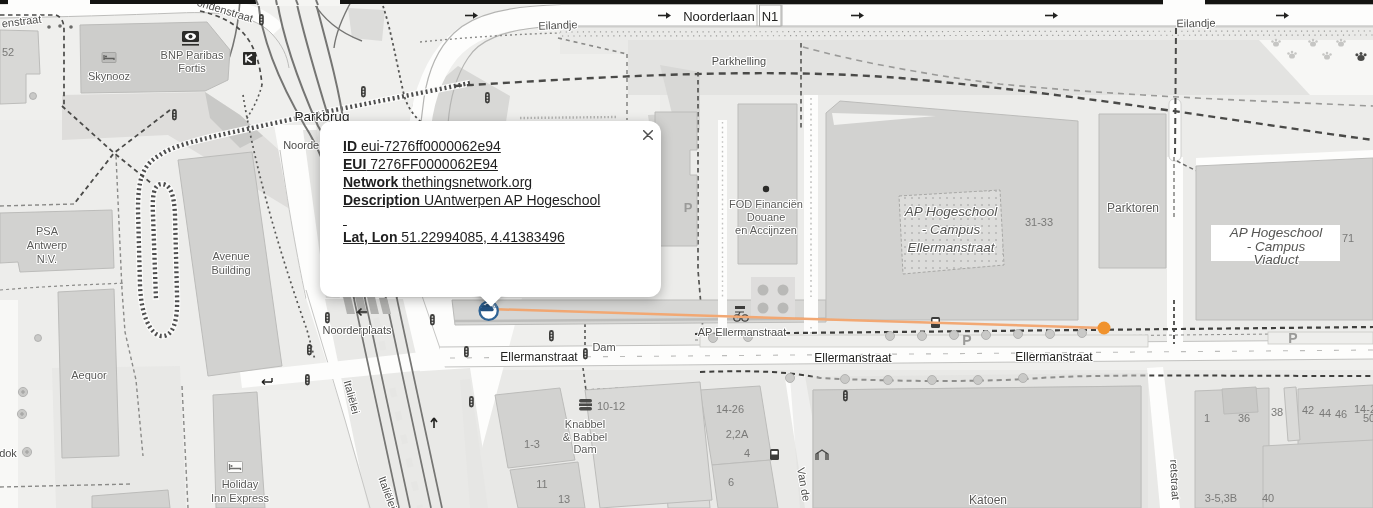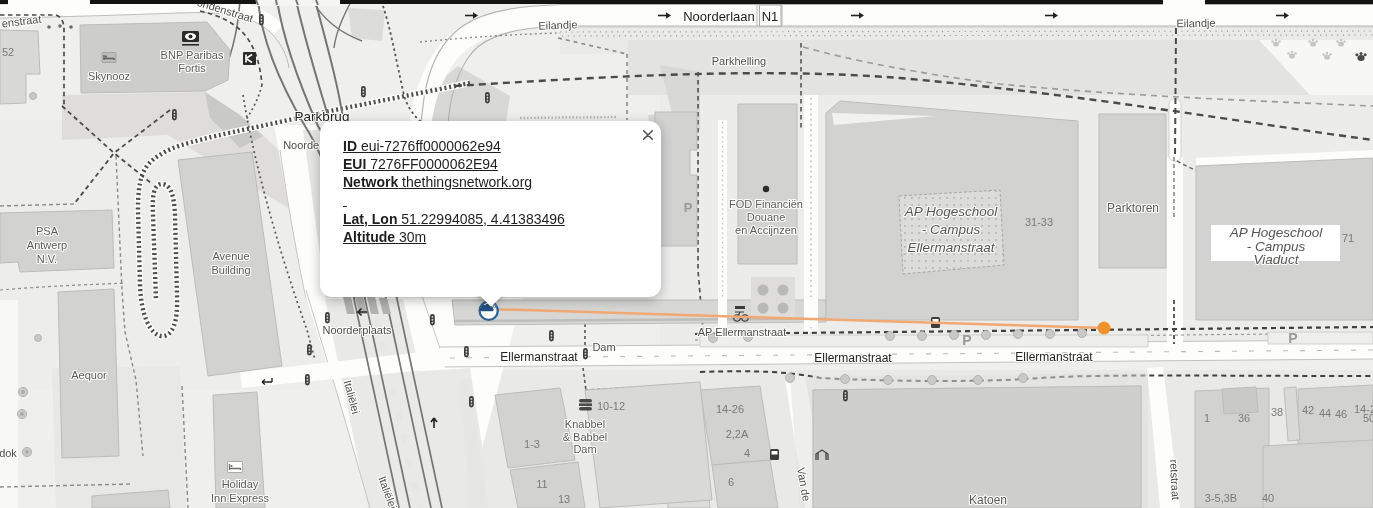--- a/index.html
+++ b/index.html
@@ -505,22 +505,22 @@
   </g>
 </svg>
 <div class="popup"></div>
 <div style="position:absolute;left:465px;top:296px;width:52px;height:11px;overflow:hidden;z-index:5;">
 <div style="position:absolute;left:17px;top:-11px;width:18px;height:18px;background:#fff;transform:rotate(45deg);box-shadow:0 2px 6px rgba(0,0,0,.3);"></div>
 </div>
 <div class="pc">
   <div><b>ID</b> eui-7276ff0000062e94</div>
   <div><b>EUI</b> 7276FF0000062E94</div>
   <div><b>Network</b> thethingsnetwork.org</div>
+  <div><b>Description</b> UAntwerpen AP Hogeschool</div>
   <div>&nbsp;</div>
   <div><b>Lat, Lon</b> 51.22994085, 4.41383496</div>
-  <div><b>Altitude</b> 30m</div>
 </div>
 <div class="px">
       <svg width="10" height="10">
         <path d="M 0.7,0.7 L 9.3,9.3 M 9.3,0.7 L 0.7,9.3" stroke="#4f4f4f" stroke-width="1.5" stroke-linecap="round"></path>
       </svg>
     </div>
 </div>
 
 </body></html>

